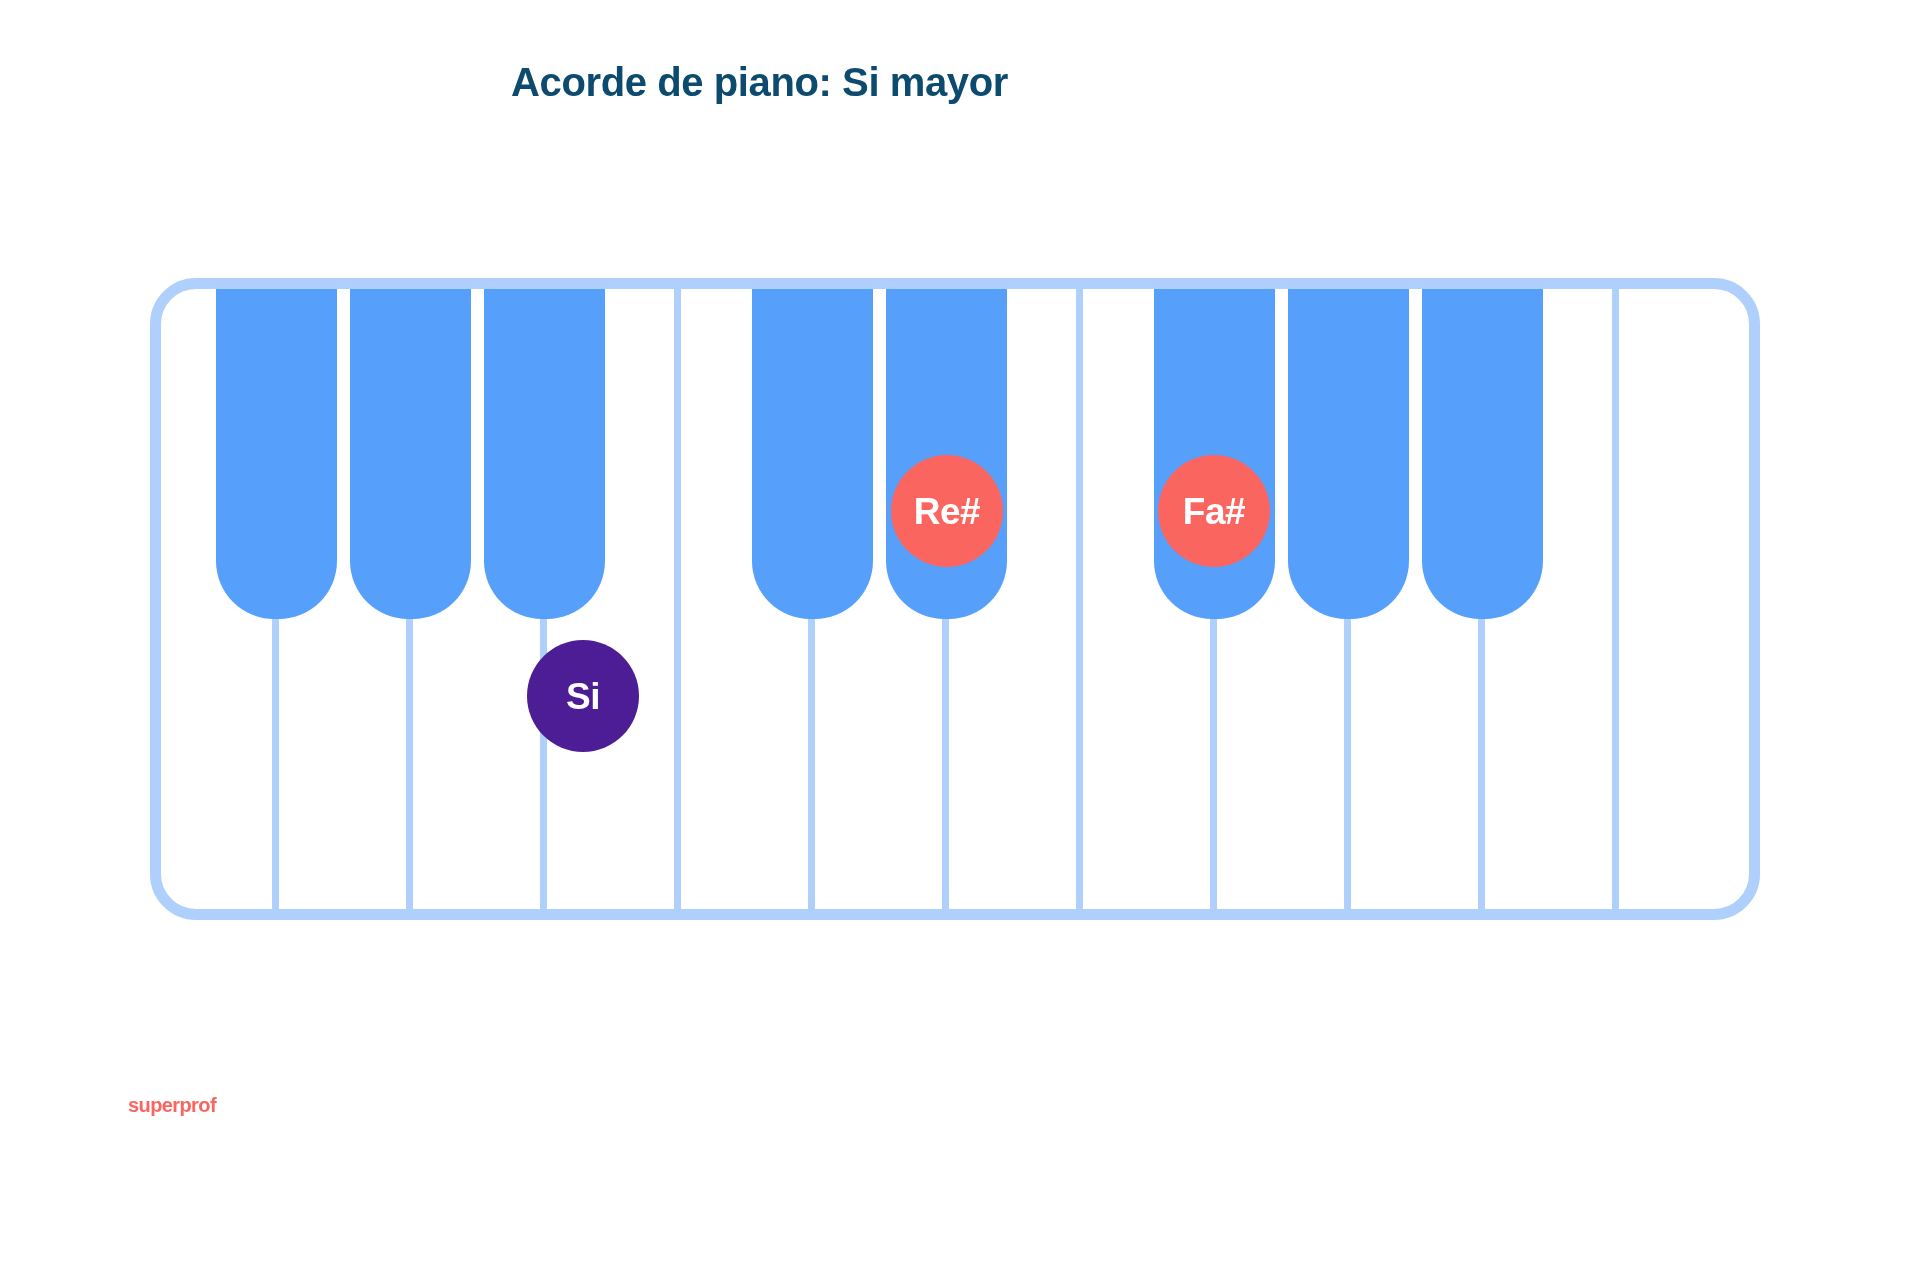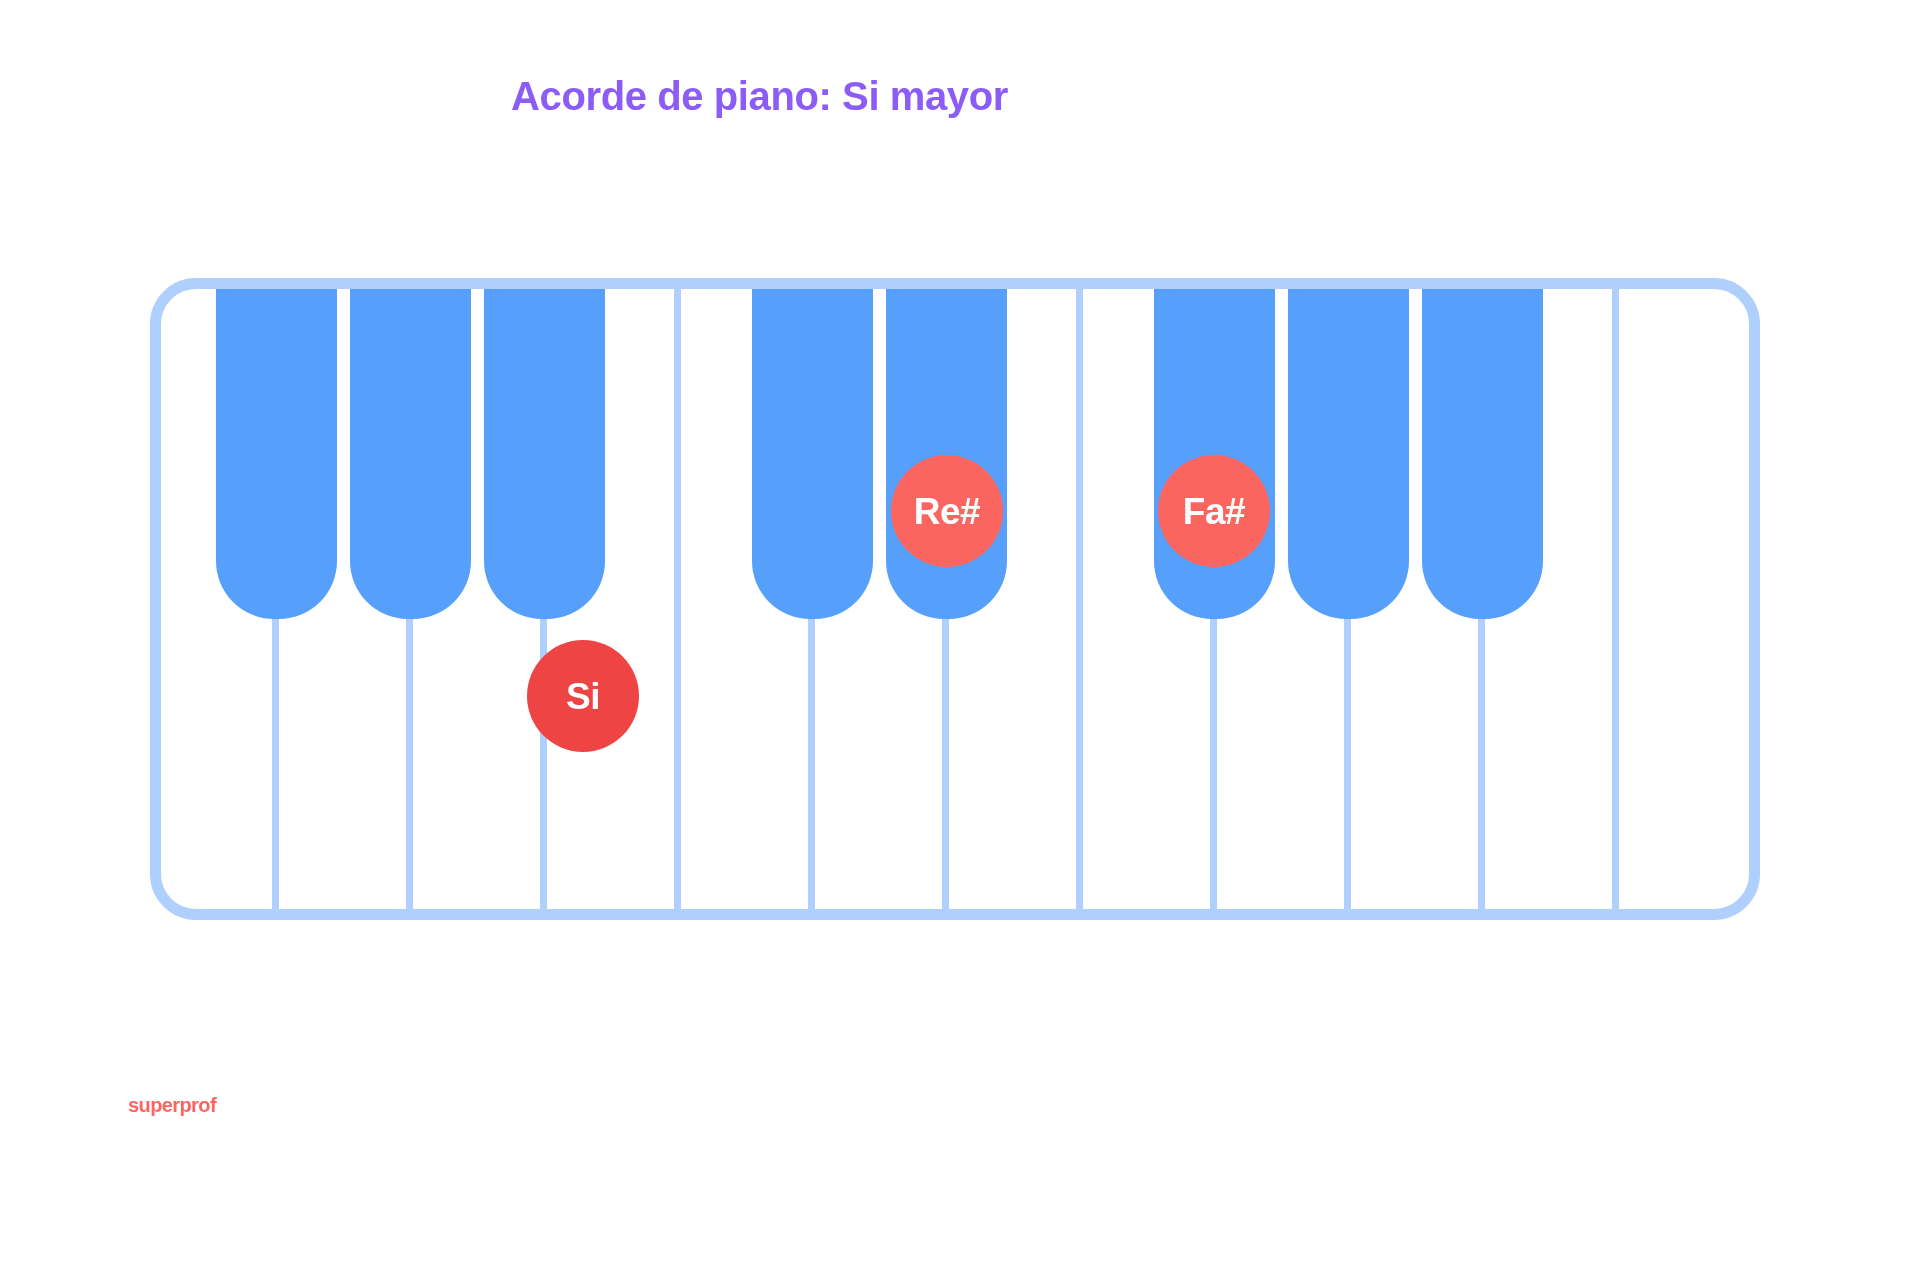--- a/index.html
+++ b/index.html
@@ -12,27 +12,27 @@
     width: 1917px;
     height: 1280px;
     position: relative;
     font-family: "Liberation Sans", "DejaVu Sans", sans-serif;
     overflow: hidden;
   }
 
   
   #chart-title {
     position: absolute;
-    top: 74px;
+    top: 60px;
     left: 0;
     width: 1519px;
     text-align: center;
     font-size: 40px;
     font-weight: bold;
-    color: #8b5cf6;
+    color: #0c4a6e;
     letter-spacing: -0.4px;
     white-space: nowrap;
   }
 
   
   #keyboard {
     position: absolute;
     left: 150px;
     top: 278px;
     width: 1610px;
@@ -115,21 +115,21 @@
       <div class="white-divider" style="left: 1317px; background: rgb(175, 207, 252);"></div>
       <div class="white-divider" style="left: 1451px; background: rgb(175, 207, 252);"></div>
       <div class="black-key" style="left: 55px; width: 121px; height: 330px; background: rgb(86, 160, 251);"></div>
       <div class="black-key" style="left: 189px; width: 121px; height: 330px; background: rgb(86, 160, 251);"></div>
       <div class="black-key" style="left: 323px; width: 121px; height: 330px; background: rgb(86, 160, 251);"></div>
       <div class="black-key" style="left: 591px; width: 121px; height: 330px; background: rgb(86, 160, 251);"></div>
       <div class="black-key" style="left: 725px; width: 121px; height: 330px; background: rgb(86, 160, 251);"></div>
       <div class="black-key" style="left: 993px; width: 121px; height: 330px; background: rgb(86, 160, 251);"></div>
       <div class="black-key" style="left: 1127px; width: 121px; height: 330px; background: rgb(86, 160, 251);"></div>
       <div class="black-key" style="left: 1261px; width: 121px; height: 330px; background: rgb(86, 160, 251);"></div>
-      <div class="note-marker" style="left: 366px; top: 351px; width: 112px; height: 112px; background: #ef4444; color: rgb(255, 255, 255);">
+      <div class="note-marker" style="left: 366px; top: 351px; width: 112px; height: 112px; background: #4c1d95; color: rgb(255, 255, 255);">
         <span>Si</span>
       </div>
       <div class="note-marker" style="left: 730px; top: 166px; width: 112px; height: 112px; background: rgb(250, 101, 96); color: rgb(255, 255, 255);">
         <span>Re#</span>
       </div>
       <div class="note-marker" style="left: 997px; top: 166px; width: 112px; height: 112px; background: rgb(250, 101, 96); color: rgb(255, 255, 255);">
         <span>Fa#</span>
       </div>
     </div>
 </div>

